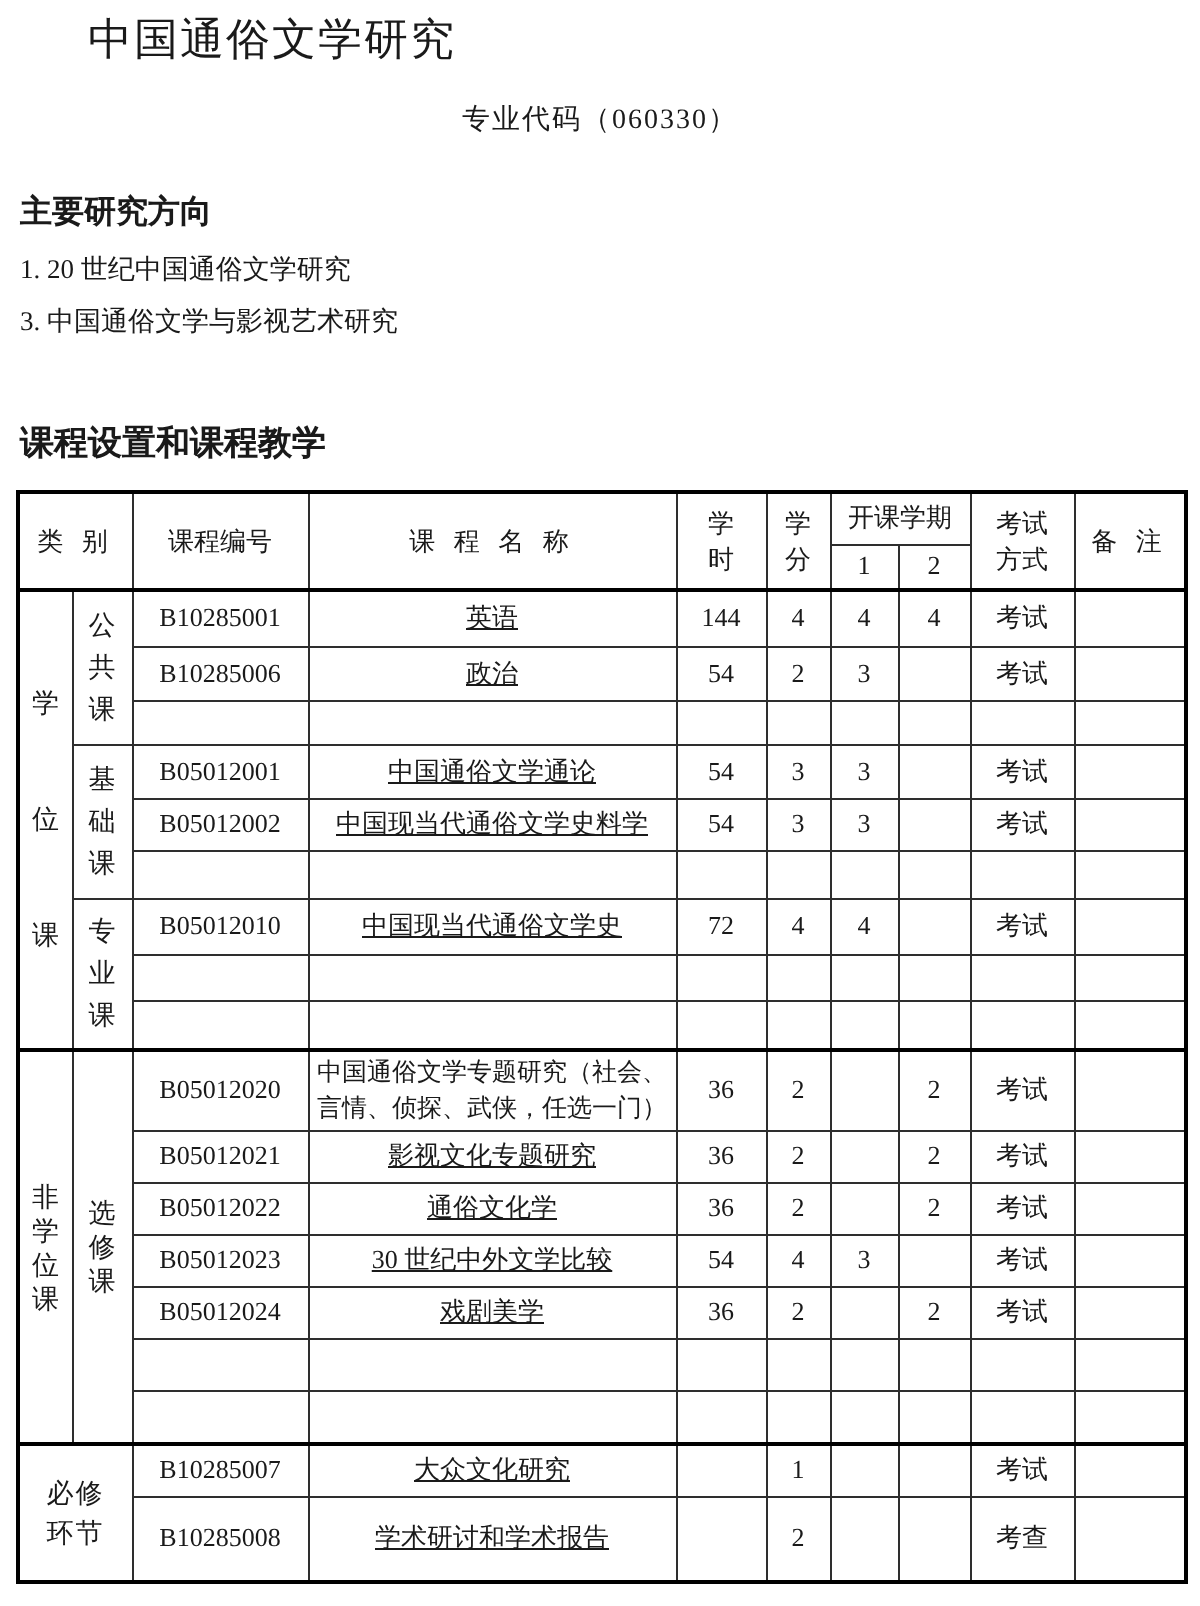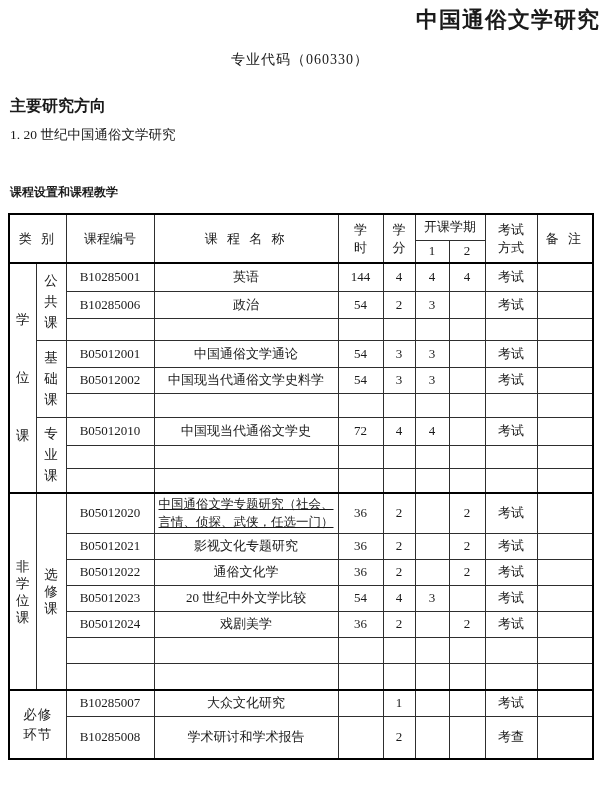--- a/index.html
+++ b/index.html
@@ -2,63 +2,64 @@
 <html><head>
 <meta charset="utf-8">
 <style>
   * { box-sizing: border-box; }
   html, body { margin:0; padding:0; }
   body {
     width:600px; height:803px; background:#ffffff; color:#1a1a1a;
     font-family:"Liberation Serif","DejaVu Serif",serif; overflow:hidden;
   }
   .doc-title {
-    padding-top:5px; text-align:right; font-weight:bold; font-size:22px;
-    font-family:"Liberation Sans","DejaVu Sans",sans-serif; letter-spacing:1px;
+    padding-top:5px; text-align:left; font-weight:normal; font-size:22px;
+    font-family:"Liberation Sans","DejaVu Sans",sans-serif; letter-spacing:1px;margin-left:44px;
   }
   .doc-subtitle { margin-top:16px; text-align:center; font-size:14px; letter-spacing:1px; }
   .sec-heading {
     margin:27px 0 0 10px; font-weight:bold; font-size:16px;
     font-family:Liberation Sans, sans-serif;
   }
   .research-list { margin:0 0 0 10px; }
   .research-item { margin-top:9px; font-size:13.5px; height:17px; }
   .sec-heading2 {
-    margin:41px 2px 0 10px; font-weight:bold; font-size:12px;
+    margin:41px 2px 0 10px; font-weight:bold; font-size:17px;
     font-family:"Liberation Sans","DejaVu Sans",sans-serif;
   }
   table.course {
     margin:12px 0 0 8px; width:584px; border-collapse:collapse; table-layout:fixed;
     border:2px solid #000; font-size:13px;
   }
   .course th, .course td {
     border:1px solid #2e2e2e; padding:0; text-align:center; vertical-align:middle;
     font-weight:normal; overflow:hidden;
   }
   .course thead th { font-size:13px; }
   tr.sec > td { border-top:2px solid #000; }
   .ls2 { letter-spacing:3px; }
   .twoline span { display:block; line-height:18px; }
-  .nm { text-align:left; padding-left:8px; }
-  .nm-sm { text-align:left; padding:2px 4px 2px 7px; font-size:12.5px; line-height:1.5;text-decoration:underline; }
+  .nm { text-align:left; padding-left:8px;text-decoration:underline; }
+  .nm-sm { text-align:left; padding:2px 4px 2px 7px; font-size:12.5px; line-height:1.5; }
   .vspread { display:flex; flex-direction:column; align-items:center; justify-content:space-evenly; margin:0 auto; }
   .vstack  { display:flex; flex-direction:column; align-items:center; justify-content:center; margin:0 auto; }
   .vspread span, .vstack span { display:block; font-size:13.5px; }
   .vstack span { line-height:17px; }
   .req span { line-height:20px; letter-spacing:1px; }
 </style>
 </head>
 <body>
 
 <div class="doc-title">中国通俗文学研究</div>
 <div class="doc-subtitle">专业代码（060330）</div>
 
 <div class="sec-heading">主要研究方向</div>
 <div class="research-list">
   <div class="research-item">1. 20 世纪中国通俗文学研究</div>
+  <div class="research-item">3. 中国通俗文学与影视艺术研究</div>
 </div>
 
 <div class="sec-heading2">课程设置和课程教学</div>
 
 <table class="course">
   <colgroup>
     <col style="width:27px">
       <col style="width:30px">
       <col style="width:88px">
       <col style="width:184px">
@@ -253,21 +254,21 @@
       <td class="nm">通俗文化学</td>
       <td>36</td>
       <td>2</td>
       <td></td>
       <td>2</td>
       <td>考试</td>
       <td></td>
     </tr>
     <tr style="height:26px">
       <td>B05012023</td>
-      <td class="nm">20 世纪中外文学比较</td>
+      <td class="nm">30 世纪中外文学比较</td>
       <td>54</td>
       <td>4</td>
       <td>3</td>
       <td></td>
       <td>考试</td>
       <td></td>
     </tr>
     <tr style="height:26px">
       <td>B05012024</td>
       <td class="nm">戏剧美学</td>

